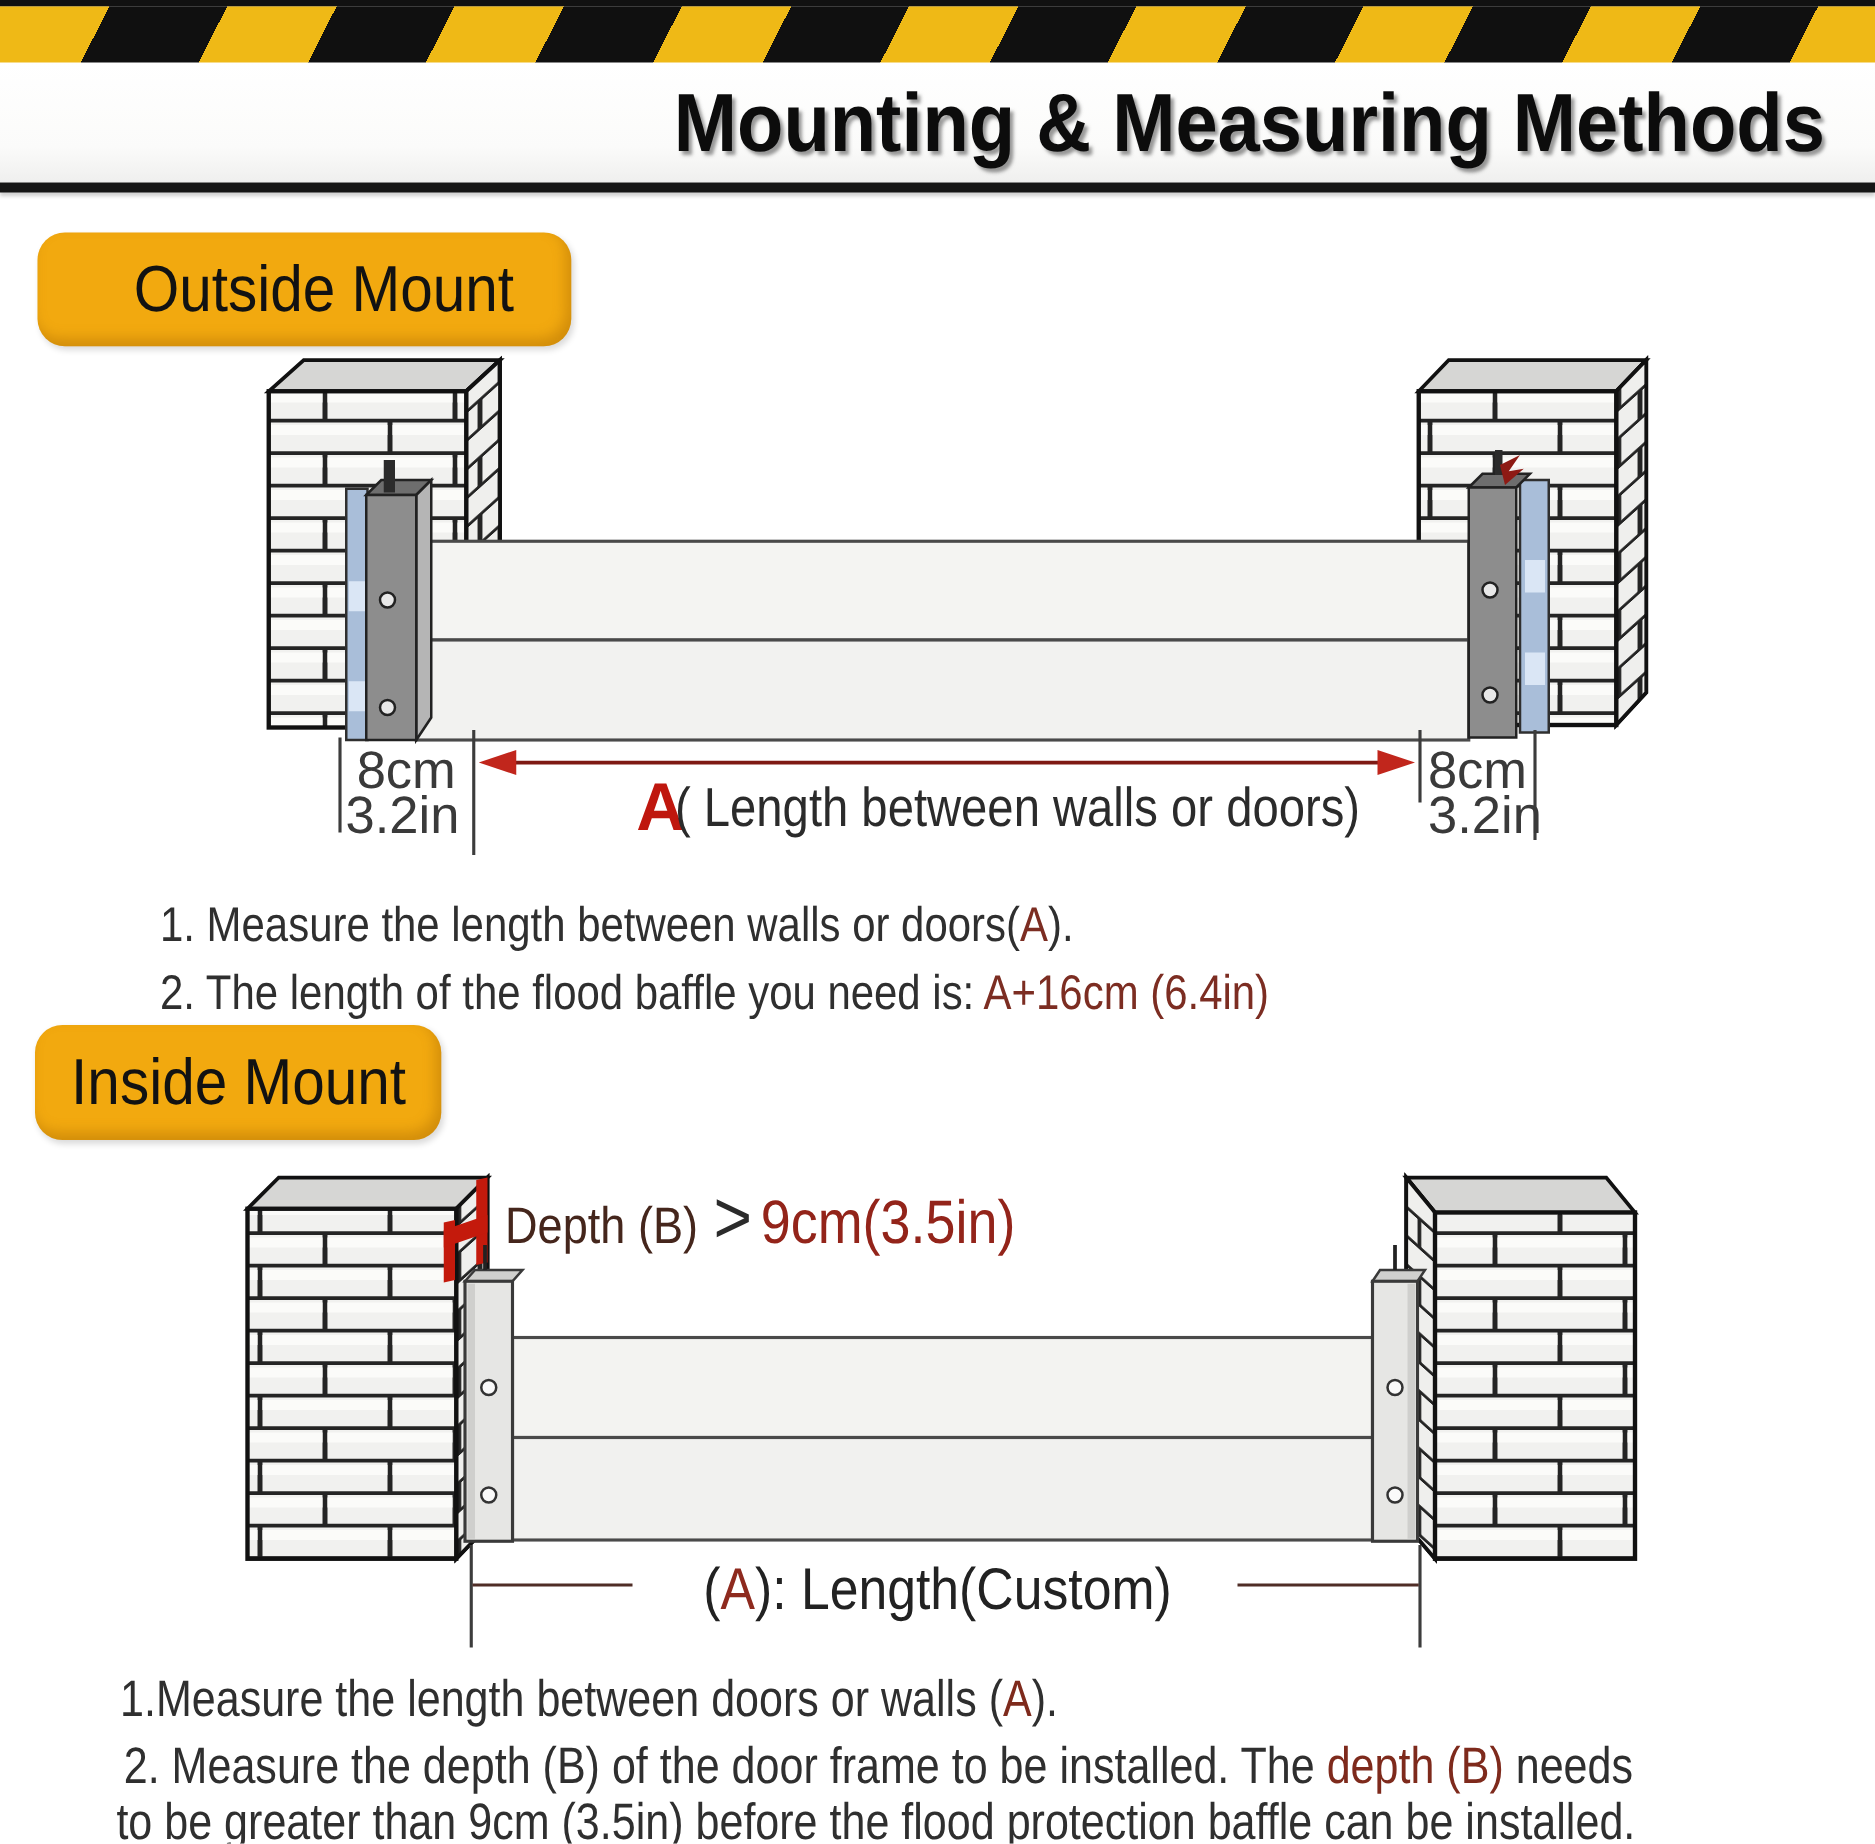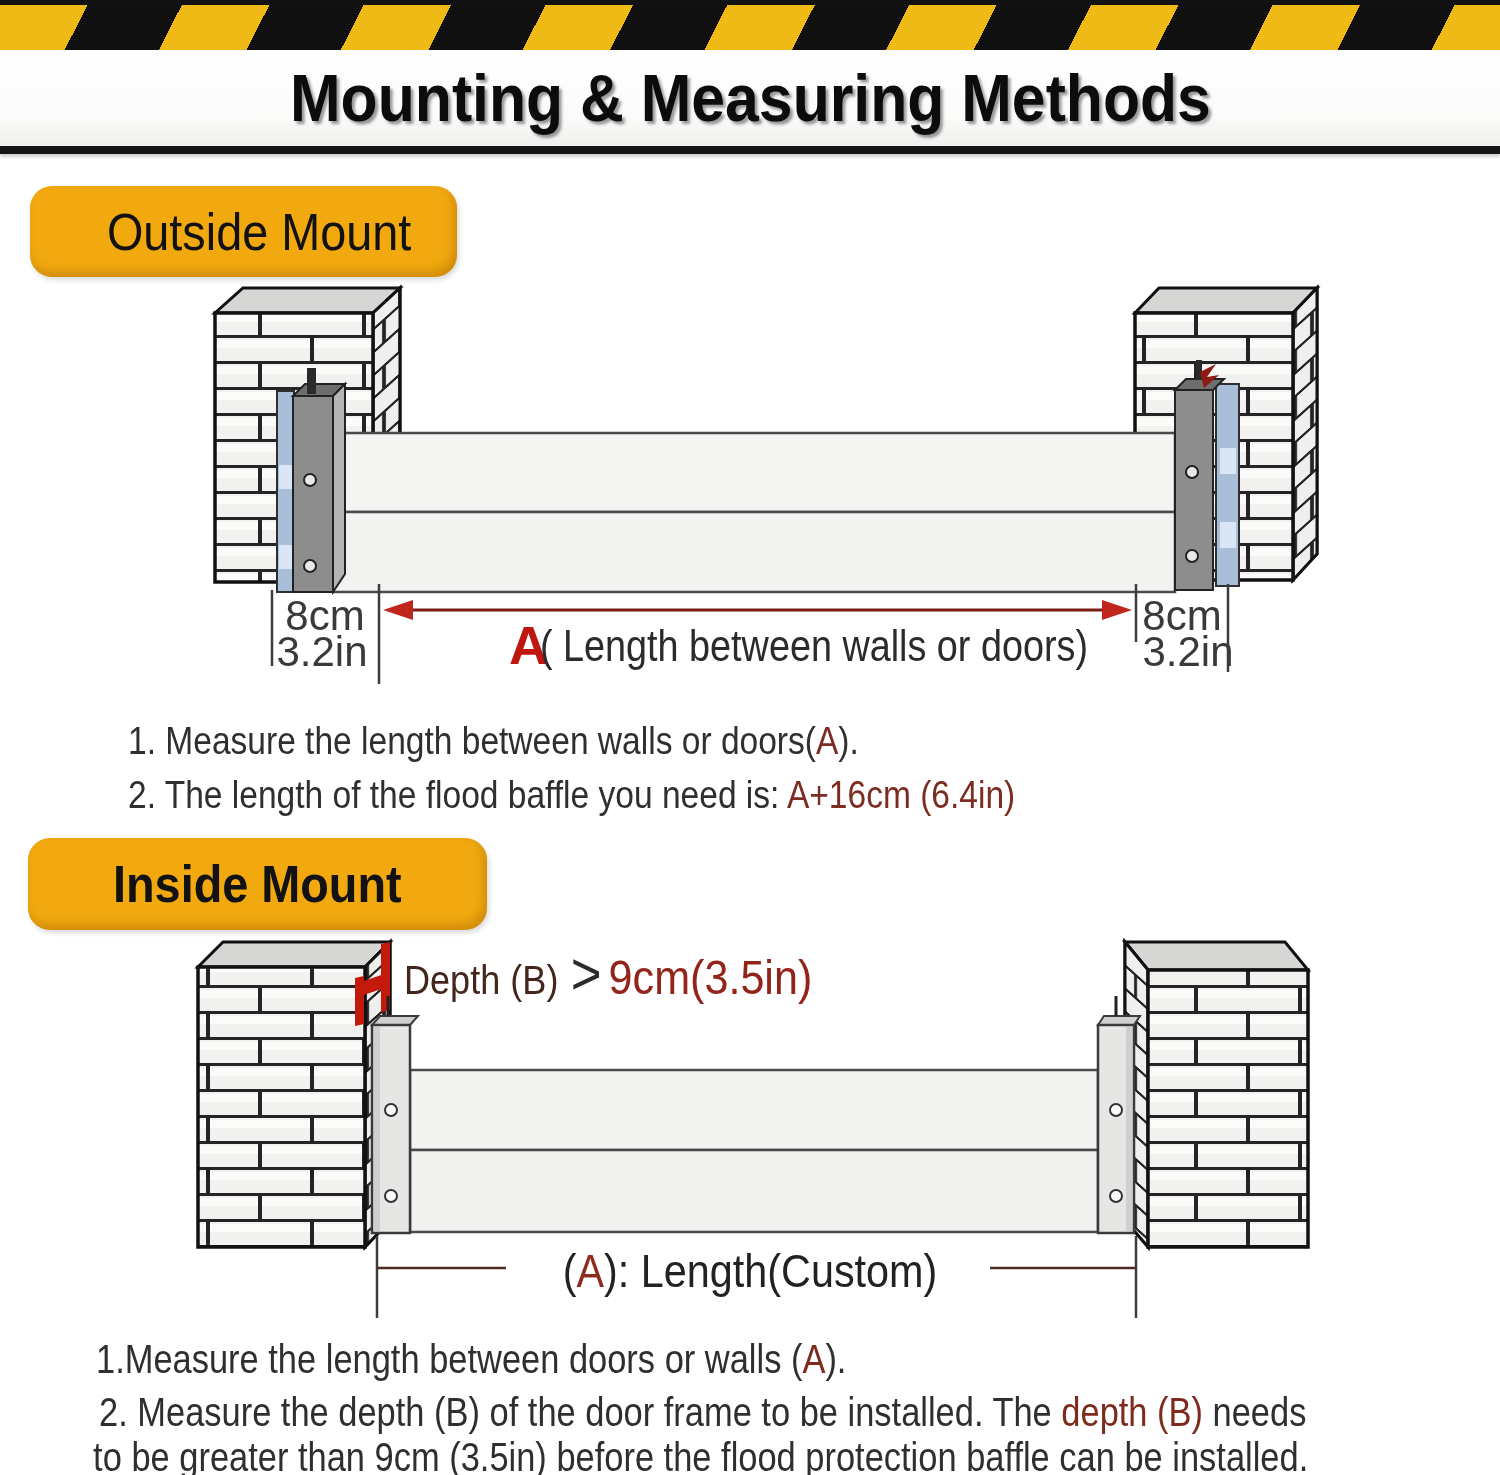--- a/index.html
+++ b/index.html
@@ -6,34 +6,34 @@
   .stage{position:relative;width:1500px;height:1475px;background:#ffffff;overflow:hidden;
          font-family:"Liberation Sans",sans-serif;}
 
   
   .tape{position:absolute;left:0;top:0;width:1500px;height:50px;
         border-top:5px solid #111;
         background:repeating-linear-gradient(117deg,#efb916 0 78px,#101010 78px 162px);
         box-shadow:0 3px 5px rgba(0,0,0,.28);}
   .title-band{position:absolute;left:0;top:50px;width:1500px;height:96px;
         background:linear-gradient(#ffffff 0%,#fbfbfa 70%,#efefee 100%);
-        display:flex;align-items:center;justify-content:center;}
+        display:flex;align-items:center;justify-content:flex-end;}
   .title-band h1{margin:0;font-size:66px;font-weight:bold;color:#0c0c0c;
         transform:scaleX(.92);white-space:nowrap;
         text-shadow:3px 3px 3px rgba(70,70,70,.55);}
   .header-rule{position:absolute;left:0;top:146px;width:1500px;height:8px;background:#161616;
         box-shadow:0 3px 3px rgba(0,0,0,.18);}
 
   
   .badge{position:absolute;background:#f2a90f;border-radius:22px;color:#121212;
         display:flex;align-items:center;justify-content:center;
         box-shadow:inset -4px -6px 10px rgba(150,90,0,.35), 2px 3px 5px rgba(0,0,0,.15);}
   .badge span{font-size:52px;transform:scaleX(.9);white-space:nowrap;}
   .badge-outside{left:30px;top:186px;width:395px;height:91px;padding-left:32px;}
-  .badge-inside{left:28px;top:838px;width:459px;height:92px;font-weight:bold;}
+  .badge-inside{left:28px;top:820px;width:325px;height:92px;}
 
   
   svg.diagram{position:absolute;overflow:visible;}
   svg text{font-family:"Liberation Sans",sans-serif;}
 
   
   .steps{position:absolute;color:#2f2f2f;white-space:nowrap;transform-origin:left top;}
   .steps-outside{left:128px;top:714px;font-size:39px;line-height:54px;transform:scaleX(.86);}
   .steps-bottom1{left:96px;top:1336px;font-size:41px;line-height:46px;transform:scaleX(.84);}
   .steps-bottom2{left:99px;top:1390px;font-size:41px;line-height:45px;transform:scaleX(.84);}

